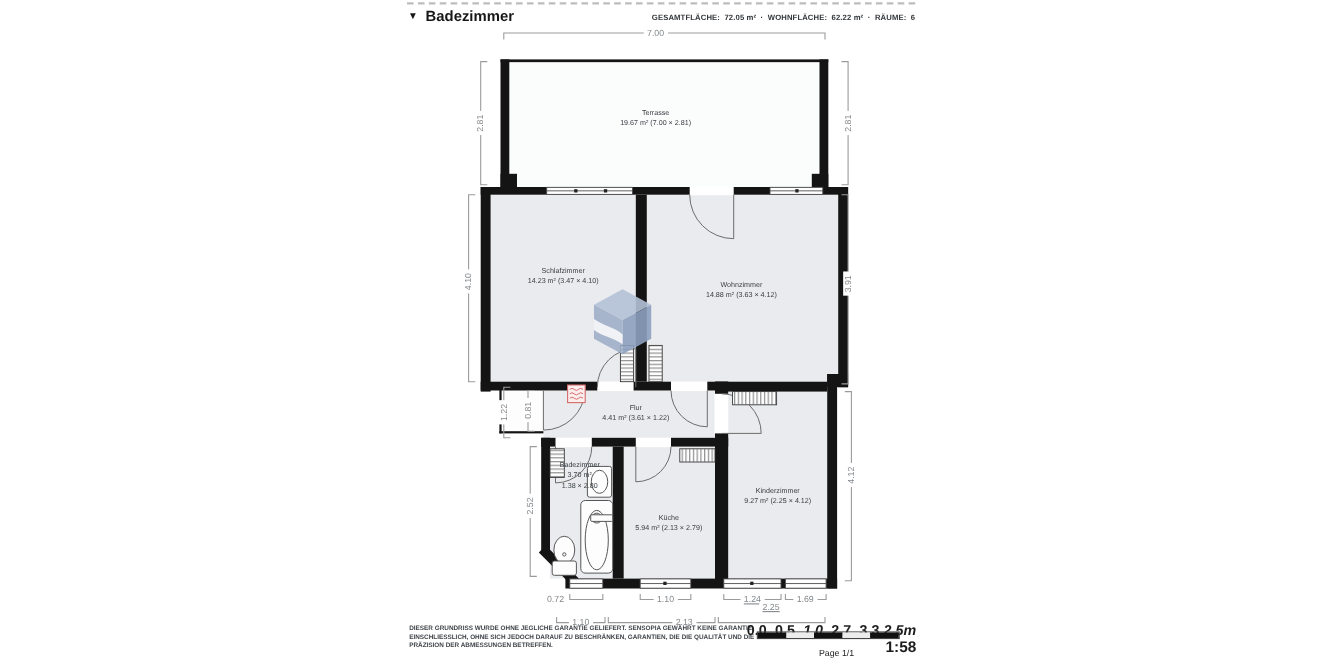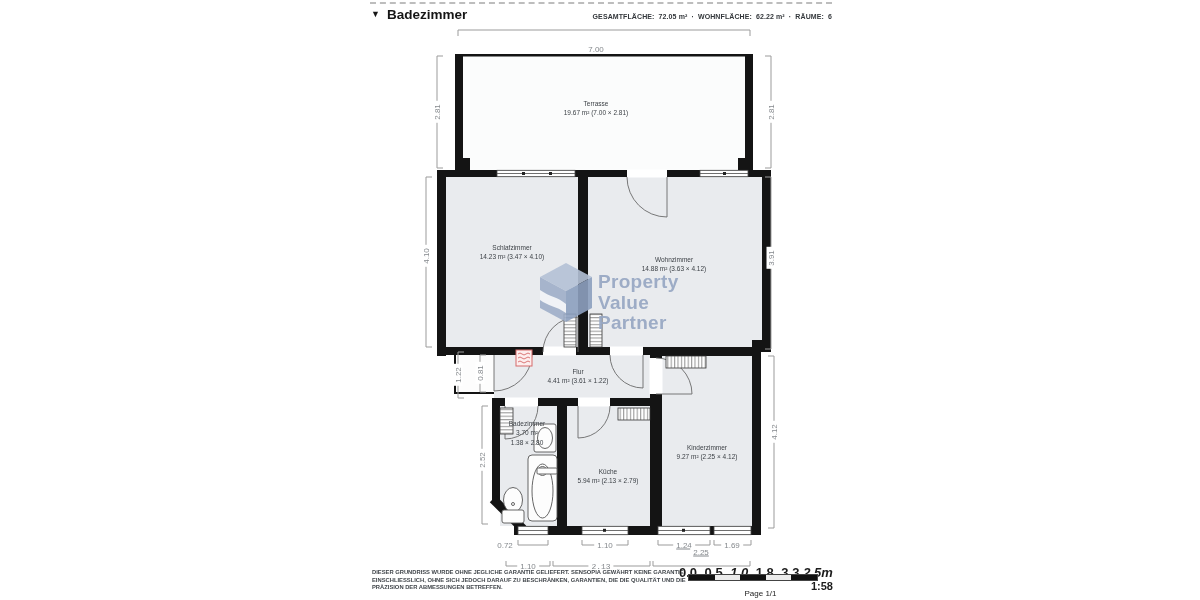--- a/index.html
+++ b/index.html
@@ -24,21 +24,21 @@
   .disclaimer{position:absolute;left:372px;top:569px;width:316px;font-size:5.8px;
               font-weight:700;line-height:1.32;color:#41464b;z-index:4;}
   .scalebar-wrap{position:absolute;left:688px;top:565px;width:146px;height:32px;z-index:4;}
   .scale-tick{position:absolute;top:0;transform:translateX(-50%);font-size:13px;
               font-weight:bold;color:#1c1c1c;}
   .scalebar{position:absolute;left:0;top:9px;width:128px;height:5px;display:flex;
             border:1px solid #444;box-sizing:content-box;}
   .scalebar div{flex:1;}
   .seg-b{background:#111;} .seg-w{background:#ececec;}
   .scale-ratio{position:absolute;left:0;top:15px;width:145px;text-align:right;
-               font-size:11px;font-weight:bold;color:#1c1c1c;}
+               font-size:14px;font-weight:bold;color:#1c1c1c;}
   .scale-page{position:absolute;left:0;top:24px;width:145px;text-align:center;
               font-size:8px;color:#1c1c1c;}
 </style>
 </head>
 <body>
 
 <div class="canvas">
 
   <div class="dashed-rule"></div>
 
@@ -269,50 +269,45 @@
   </div>
   <div class="room-label" style="left:608px;top:476px;">
     <div>Küche</div>
     <div>5.94 m² (2.13 × 2.79)</div>
   </div>
   <div class="room-label" style="left:707px;top:452px;">
     <div>Kinderzimmer</div>
     <div>9.27 m² (2.25 × 4.12)</div>
   </div>
 
-  <div class="dim" style="left:596px;top:30px;margin-top:19px;">7.00</div>
+  <div class="dim" style="left:596px;top:30px;">7.00</div>
   <div class="dim v" style="left:437px;top:112px;">2.81</div>
   <div class="dim v" style="left:771px;top:112px;">2.81</div>
   <div class="dim v" style="left:426px;top:256px;">4.10</div>
   <div class="dim v" style="left:771px;top:258px;">3.91</div>
   <div class="dim v" style="left:458px;top:375px;">1.22</div>
   <div class="dim v" style="left:480px;top:373px;">0.81</div>
   <div class="dim v" style="left:482px;top:460px;">2.52</div>
   <div class="dim v" style="left:774px;top:432px;">4.12</div>
   <div class="dim" style="left:505px;top:545px;">0.72</div>
   <div class="dim" style="left:605px;top:545px;">1.10</div>
   <div class="dim" style="left:684px;top:545px;text-decoration:underline;">1.24</div>
   <div class="dim" style="left:732px;top:545px;">1.69</div>
   <div class="dim" style="left:528px;top:566px;">1.10</div>
-  <div class="dim" style="left:601px;top:566px;font-family:Liberation Mono, monospace;">2.13</div>
+  <div class="dim" style="left:622px;top:566px;">2.13</div>
   <div class="dim" style="left:701px;top:552px;text-decoration:underline;">2.25</div>
 
-  <div class="watermark-text">
-    <div>Property</div>
-    <div>Value</div>
-    <div>Partner</div>
-  </div>
 
   <div class="disclaimer">DIESER GRUNDRISS WURDE OHNE JEGLICHE GARANTIE GELIEFERT. SENSOPIA GEWÄHRT KEINE GARANTIE, EINSCHLIESSLICH, OHNE SICH JEDOCH DARAUF ZU BESCHRÄNKEN, GARANTIEN, DIE DIE QUALITÄT UND DIE PRÄZISION DER ABMESSUNGEN BETREFFEN.</div>
 
   <div class="scalebar-wrap">
     <span class="scale-tick" style="left:0;">0.0</span>
     <span class="scale-tick" style="left:25.6px;">0.5</span>
     <span class="scale-tick" style="left:51.2px;font-style:italic;">1.0</span>
-    <span class="scale-tick" style="left:76.8px;">1.8</span>
+    <span class="scale-tick" style="left:76.8px;">2.7</span>
     <span class="scale-tick" style="left:102.4px;">3.3</span>
     <span class="scale-tick" style="left:130px;font-style:italic;">2.5m</span>
     <div class="scalebar">
       <div class="seg-b"></div>
         <div class="seg-w"></div>
         <div class="seg-b"></div>
         <div class="seg-w"></div>
         <div class="seg-b"></div>
     </div>
     <div class="scale-ratio">1:58</div>

